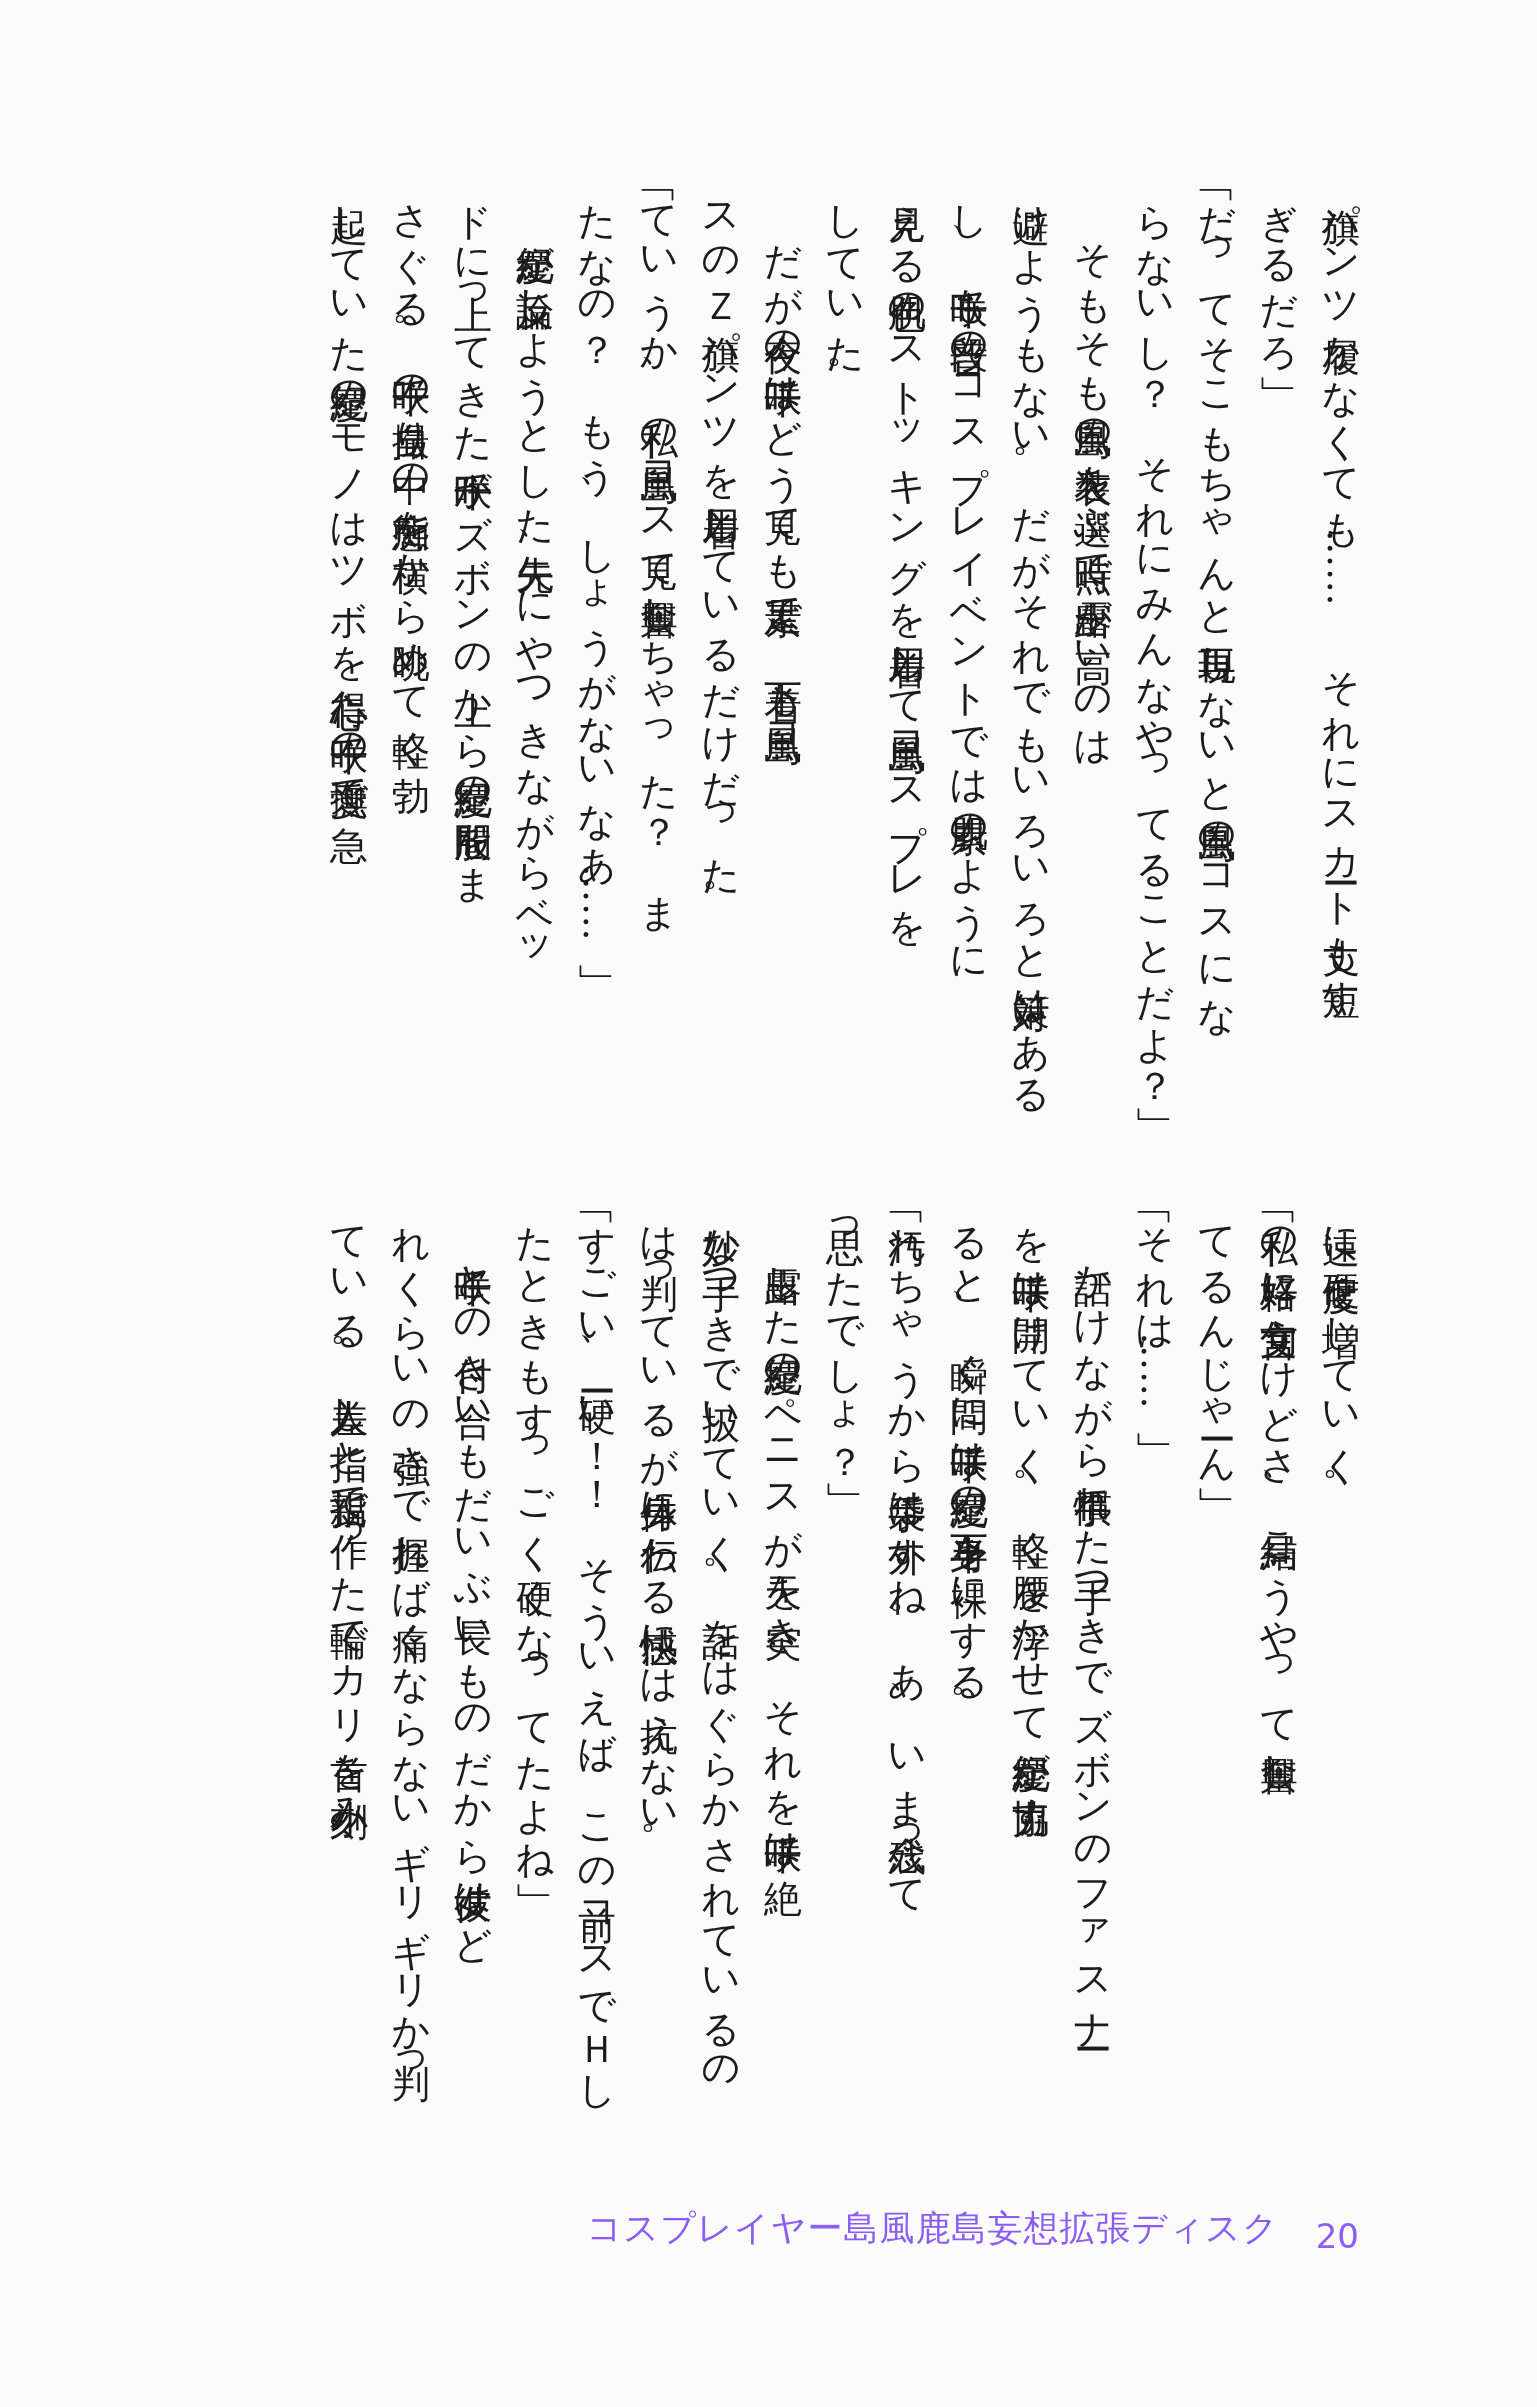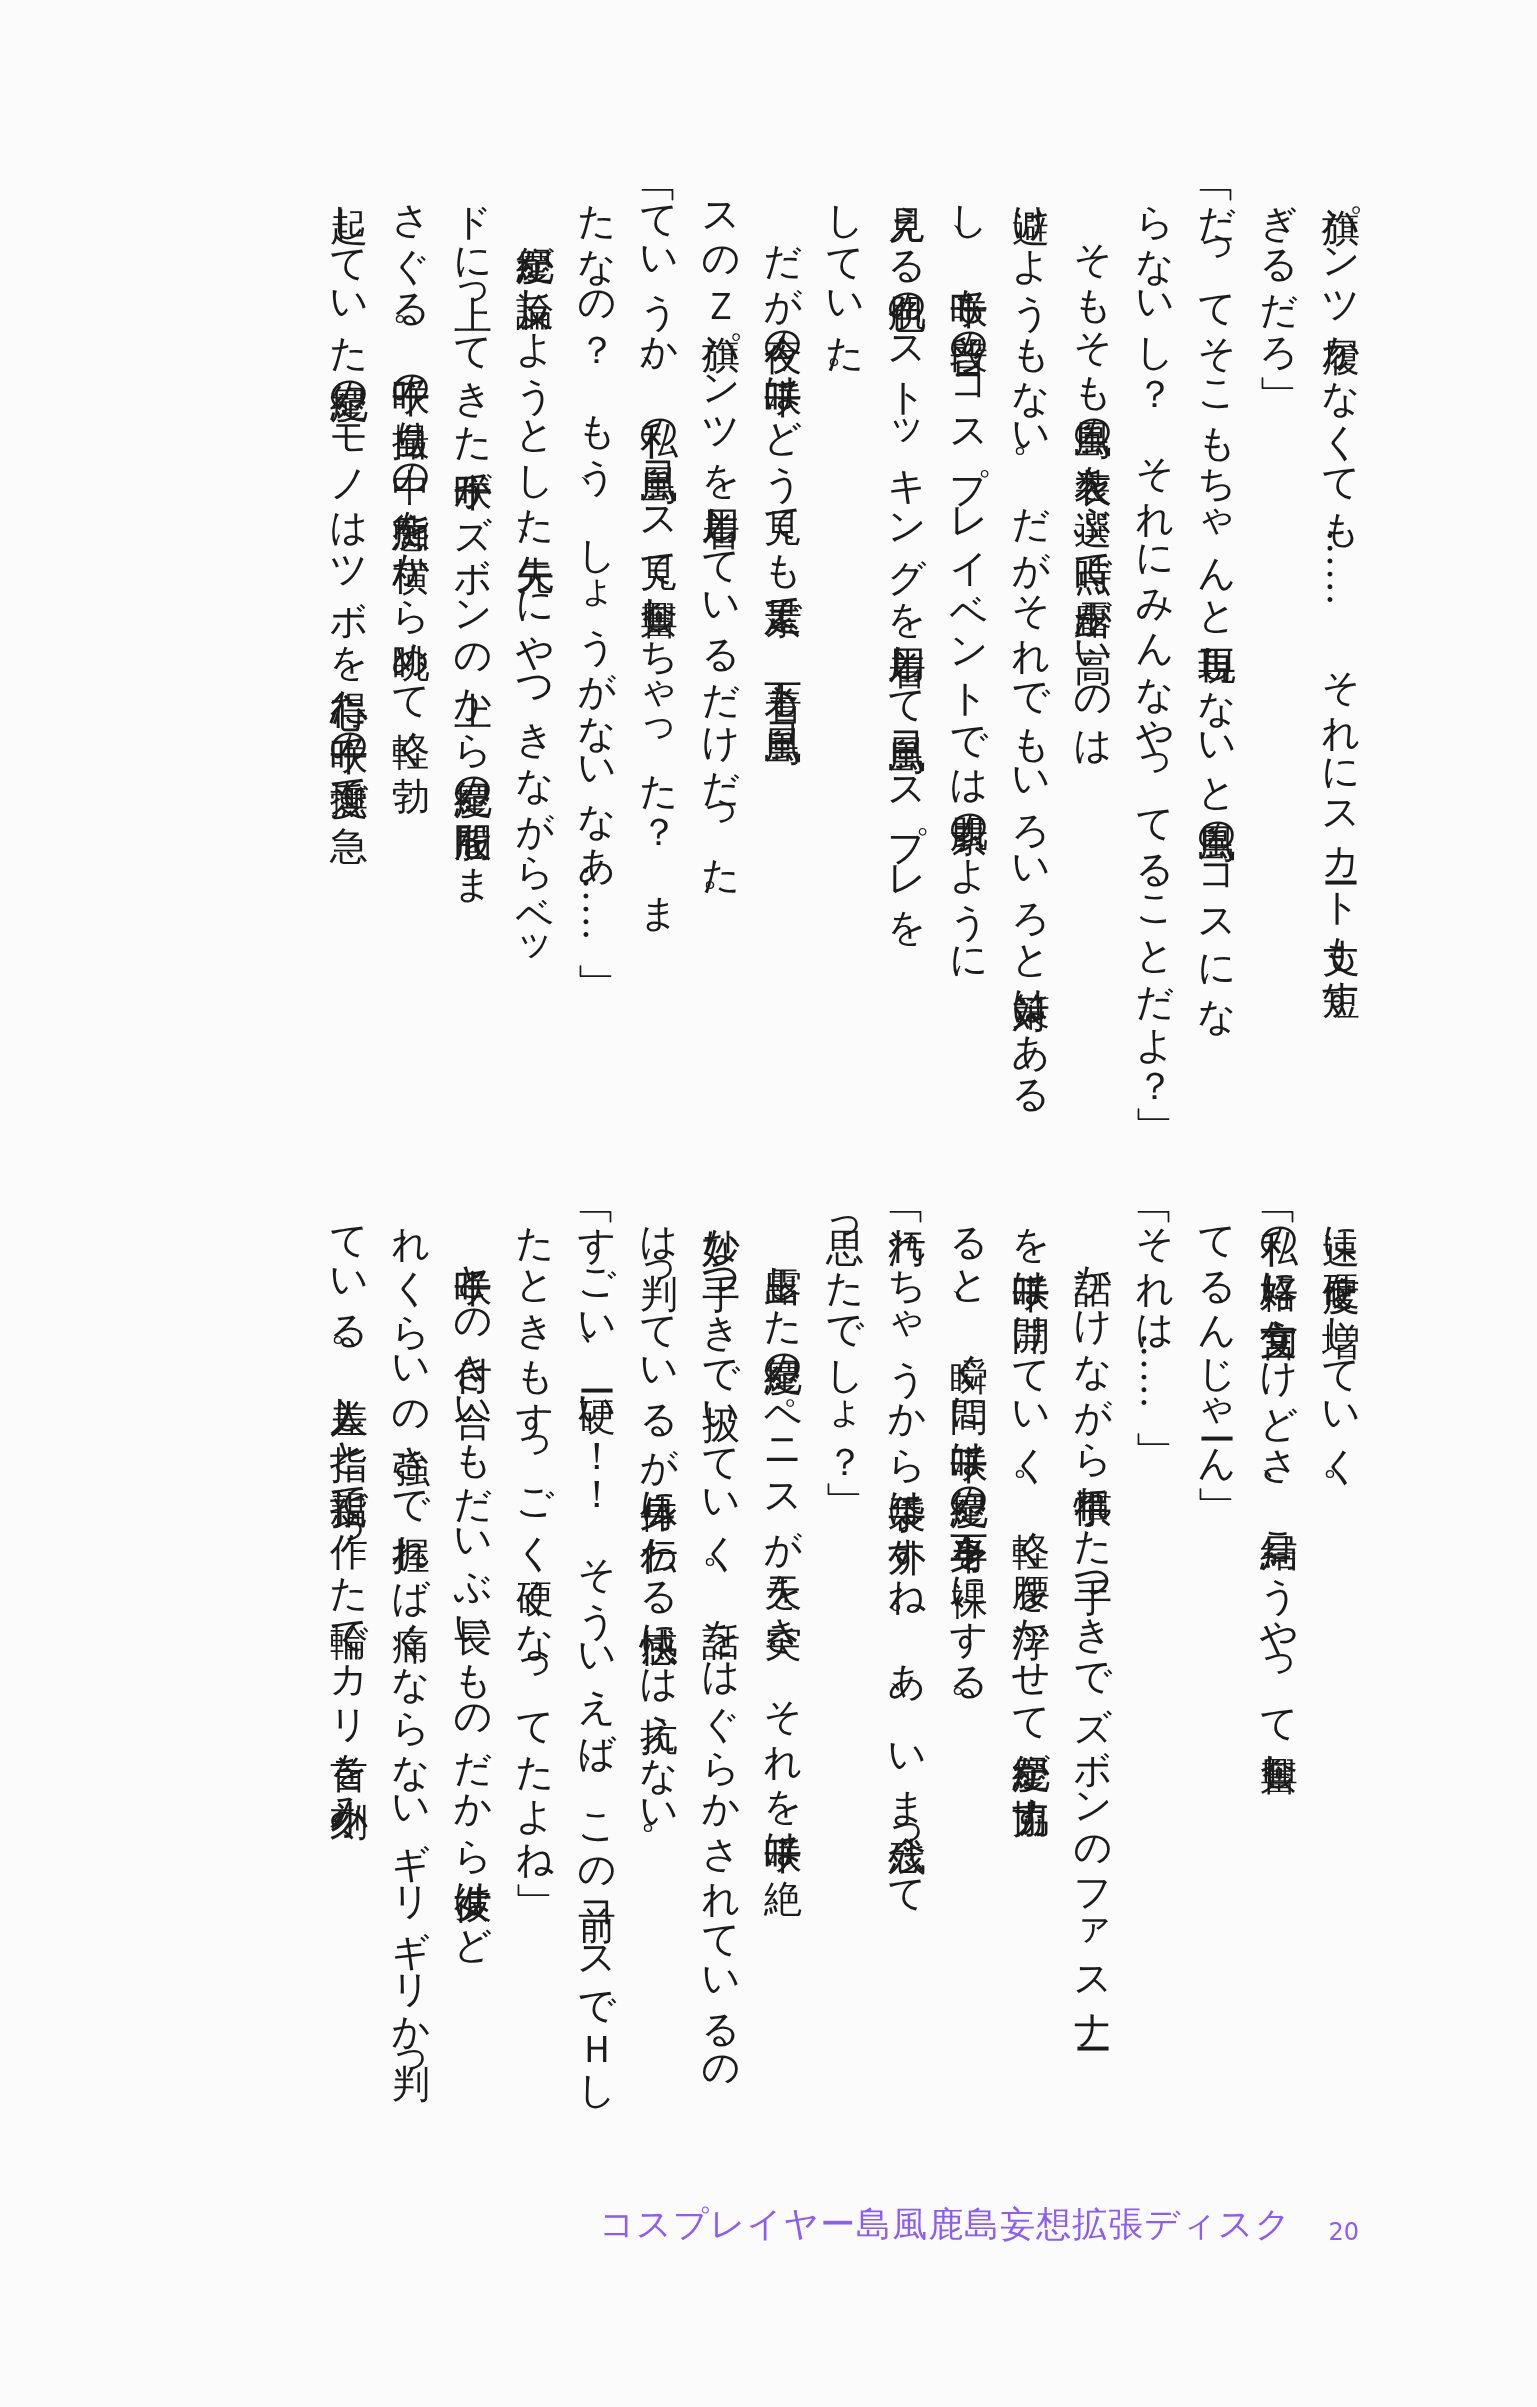--- a/index.html
+++ b/index.html
@@ -32,21 +32,21 @@
     right: 178px;
     display: flex;
     align-items: center;
     font-family: "DejaVu Sans", "Liberation Sans", sans-serif;
     font-size: 35px;
     color: #8b5cf6;
     letter-spacing: 1px;
   }
   .footer-page {
     margin-left: 37px;
-    font-size: 24px;
+    font-size: 34px;
     letter-spacing: 0;
     margin-top: 15px;
   }
 </style>
 </head>
 <body>
 
 <div class="page">
 
   <div class="vblock vblock-top">

